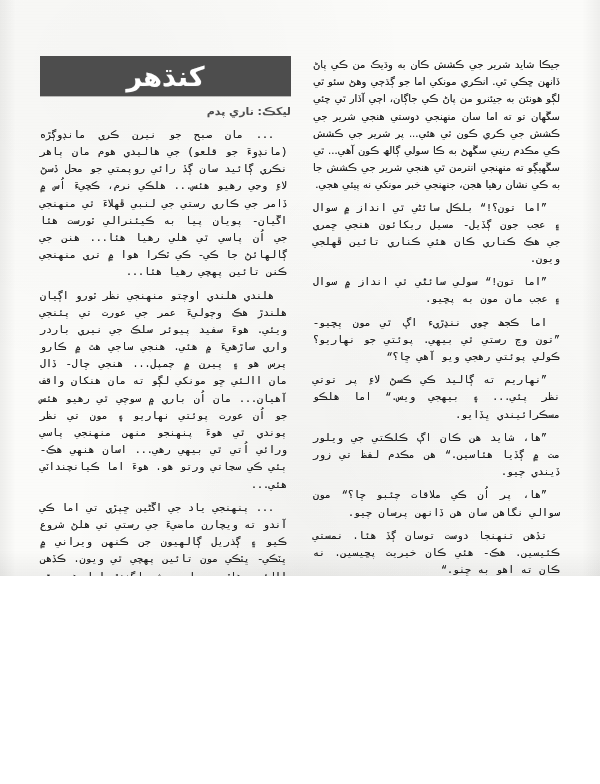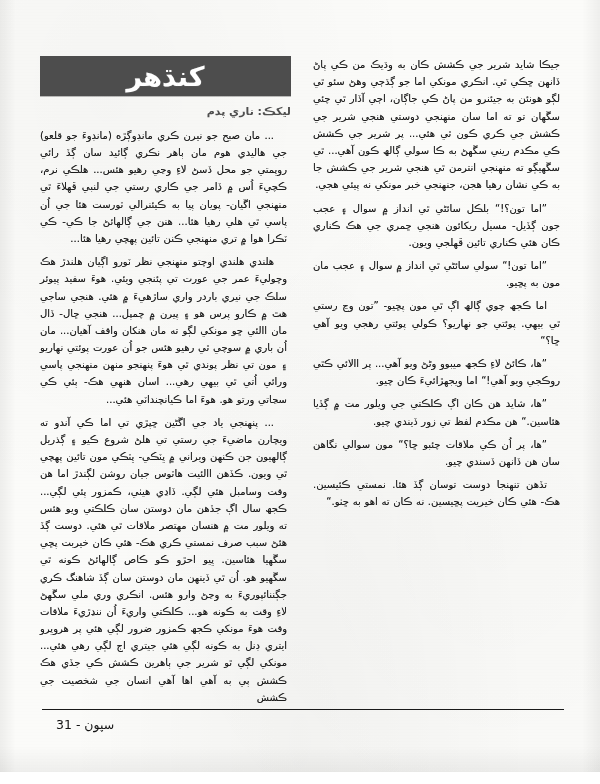--- a/index.html
+++ b/index.html
@@ -5,21 +5,21 @@
 <style>
   html, body {
     margin: 0;
     padding: 0;
     background: #ffffff;
   }
 
   #page {
     position: relative;
     width: 600px;
-    height: 772px;
+    height: 576px;
     margin: 0;
     background: #fbfbf9;
     overflow: hidden;
     font-family: "DejaVu Sans", sans-serif;
     
     background-image:
       radial-gradient(ellipse at 18% 12%, rgba(0,0,0,0.022) 0%, rgba(0,0,0,0) 45%),
       radial-gradient(ellipse at 82% 70%, rgba(0,0,0,0.018) 0%, rgba(0,0,0,0) 50%),
       radial-gradient(ellipse at 50% 96%, rgba(0,0,0,0.03) 0%, rgba(0,0,0,0) 55%);
   }
@@ -92,20 +92,21 @@
     line-height: 1.72;
     color: #1c1c1c;
     margin: 0 4px 6px 0;
     word-spacing: 0.5px;
     
     text-shadow: 0 0 0.45px rgba(0,0,0,0.5);
     -webkit-font-smoothing: none;
   }
   p.body.indent {
     text-indent: 13px;
+    font-family: Liberation Mono, monospace;
   }
 
   
   .footer-rule {
     position: absolute;
     left: 42px;
     right: 36px;
     top: 709px;
     height: 1px;
     background: #1a1a1a;
@@ -151,24 +152,24 @@
 
       <p class="body indent">... مان صبح جو نيرن ڪري مانڊوڳڙه (مانڊوءَ جو قلعو) جي هاليدي هوم مان ٻاهر نڪري ڳائيد سان ڳڏ رائي روپمتي جو محل ڏسڻ لاءِ وڃي رهيو هئس... هلڪي نرم، ڪچيءَ اُس ۾ ڏامر جي ڪاري رستي جي لنبي ڦهلاءَ ٿي منهنجي اڱيان- پويان پيا به ڪيئنرالي ٽورست هئا جي اُن پاسي ٿي هلي رهيا هئا... هنن جي ڳالهائڻ جا ڪي- ڪي ٽڪرا هوا ۾ تري منهنجي ڪنن تائين پهچي رهيا هئا...</p>
       <p class="body indent">هلندي هلندي اوچتو منهنجي نظر ٽورو اڳيان هلندڙ هڪ وچوليءَ عمر جي عورت تي پئنجي ويئي. هوءَ سفيد پيوئر سلڪ جي نيري باردر واري ساڙهيءَ ۾ هئي. هنجي ساجي هٿ ۾ ڪارو پرس هو ۽ پيرن ۾ چمپل... هنجي ڇال- ڏال مان االئي ڇو مونکي لڳو ته مان هنکان واقف آهيان... مان اُن باري ۾ سوچي ٿي رهيو هئس جو اُن عورت پوئتي نهاريو ۽ مون تي نظر پوندي ٿي هوءَ پنهنجو منهن منهنجي پاسي ورائي اُتي ٿي بيهي رهي... اسان هنهي هڪ- ٻئي ڪي سڃاتي ورتو هو. هوءَ اما ڪيانچنداٽي هئي...</p>
       <p class="body indent">... پنهنجي ياد جي اڱڻين ڇپڙي تي اما ڪي آندو ته ويچارن ماضيءَ جي رستي تي هلڻ شروع ڪيو ۽ ڳذريل ڳالهيون جن ڪنهن ويراني ۾ ڀٽڪي- ڀٽڪي مون تائين پهچي ٿي ويون. ڪڏهن االئيت هاٽوس جيان روشن لڳندڙ اما هن وقت وسامبل هئي لڳي. ڏاڍي هيٺي، ڪمزور پئي لڳي... ڪجھ سال اڳ جڏهن مان دوستن سان ڪلڪتي ويو هئس ته ويلور مت ۾ هنسان مهتصر ملاقات ٿي هئي. دوست ڳڏ هئڻ سبب صرف نمستي ڪري هڪ- هئي ڪان خيربت پڇي سڱهيا هئاسين. ڀيو احڙو ڪو ڪاص ڳالهائڻ ڪونه ٿي سڱهيو هو. اُن ٿي ڏينهن مان دوستن سان ڳڏ شاهنگ ڪري جڳننائپوريءَ به وڃڻ وارو هئس. انڪري وري ملي سڱهڻ لاءِ وقت به ڪونه هو... ڪلڪتي واريءَ اُن ننڍڙيءَ ملاقات وقت هوءَ مونکي ڪجھ ڪمزور ضرور لڳي هئي پر هروڀرو ايتري ڊنل به ڪونه لڳي هئي جيتري اڄ لڳي رهي هئي... مونکي لڳي ٿو شرير جي ٻاهرين ڪشش ڪي جڏي هڪ ڪشش ٻي به آهي اها آهي انسان جي شخصيت جي ڪشش</p>
     </div>
 
     <div class="col">
       <p class="body">جيڪا شايد شرير جي ڪشش ڪان به وڌيڪ من ڪي پاڻ ڏانهن ڇڪي ٿي. انڪري مونکي اما جو ڳڌڄي وهڻ سئو ٿي لڳو هونئن به جيئنرو من پاڻ ڪي جاڳان، اڄي آڏار ٿي چئي سڱهان تو ته اما سان منهنجي دوستي هنجي شرير جي ڪشش جي ڪري ڪون ٿي هئي... پر شرير جي ڪشش ڪي مڪدم ريني سڱهڻ به ڪا سولي ڳالھ ڪون آهي... ٿي سڱهيڳو ته منهنجي انترمن ٿي هنجي شرير جي ڪشش جا به ڪي نشان رهيا هجن، جنهنجي خبر مونکي نه پيئي هجي.</p>
       <p class="body indent">”اما تون؟!“ بلڪل سائڻي ٿي انداز ۾ سوال ۽ عجب جون ڳڏيل- مسيل ريکائون هنجي ڇمري جي هڪ ڪناري ڪان هئي ڪناري تائين ڦهلجي ويون.</p>
       <p class="body indent">”اما تون!“ سولي سائڻي ٿي انداز ۾ سوال ۽ عجب مان مون به پڇيو.</p>
-      <p class="body indent">اما ڪجھ چوي ڳالھ اڳ ٿي مون پڇيو- ”تون وڃ رستي ٿي بيهي. پوئتي جو نهاريو؟ ڪولي پوئتي رهجي ويو آهي ڇا؟“</p>
-      <p class="body indent">”ها، ڪائڻ لاءِ ڪجھ ميبوو وڻڻ ويو آهي... پر االائي ڪٿي روڪجي ويو آهي!“ اما ويجھڙائيءَ ڪان چيو.</p>
+      <p class="body indent">اما ڪجھ چوي ننڍڙيء اڳ ٿي مون پڇيو- ”تون وڃ رستي ٿي بيهي. پوئتي جو نهاريو؟ ڪولي پوئتي رهجي ويو آهي ڇا؟“</p>
+      <p class="body indent">”نهاريم ته ڳاليد ڪي ڪسڻ لاءِ پر توتي نظر پئي... ۽ بيهجي ويس.“ اما هلڪو مسڪرائيندي ڀڏايو.</p>
       <p class="body indent">”ها، شايد هن ڪان اڳ ڪلڪتي جي ويلور مت ۾ ڳڏيا هئاسين.“ هن مڪدم لفظ تي زور ڏيندي چيو.</p>
-      <p class="body indent">”ها، پر اُن ڪي ملاقات چئبو ڇا؟“ مون سوالي نگاهن سان هن ڏانهن ڏسندي چيو.</p>
+      <p class="body indent">”ها، پر اُن ڪي ملاقات چئبو ڇا؟“ مون سوالي نگاهن سان هن ڏانهن پرسان چيو.</p>
       <p class="body indent">تڏهن تنهنجا دوست توسان ڳڏ هئا. نمستي ڪئيسين. هڪ- هئي ڪان خيريت پڇيسين. نه ڪان ته اهو به ڇٺو.“</p>
 
     </div>
 
   </div>
 
   <div class="footer-rule"></div>
   <div class="folio">سپون - 31</div>
 
   <div id="grain"></div>

